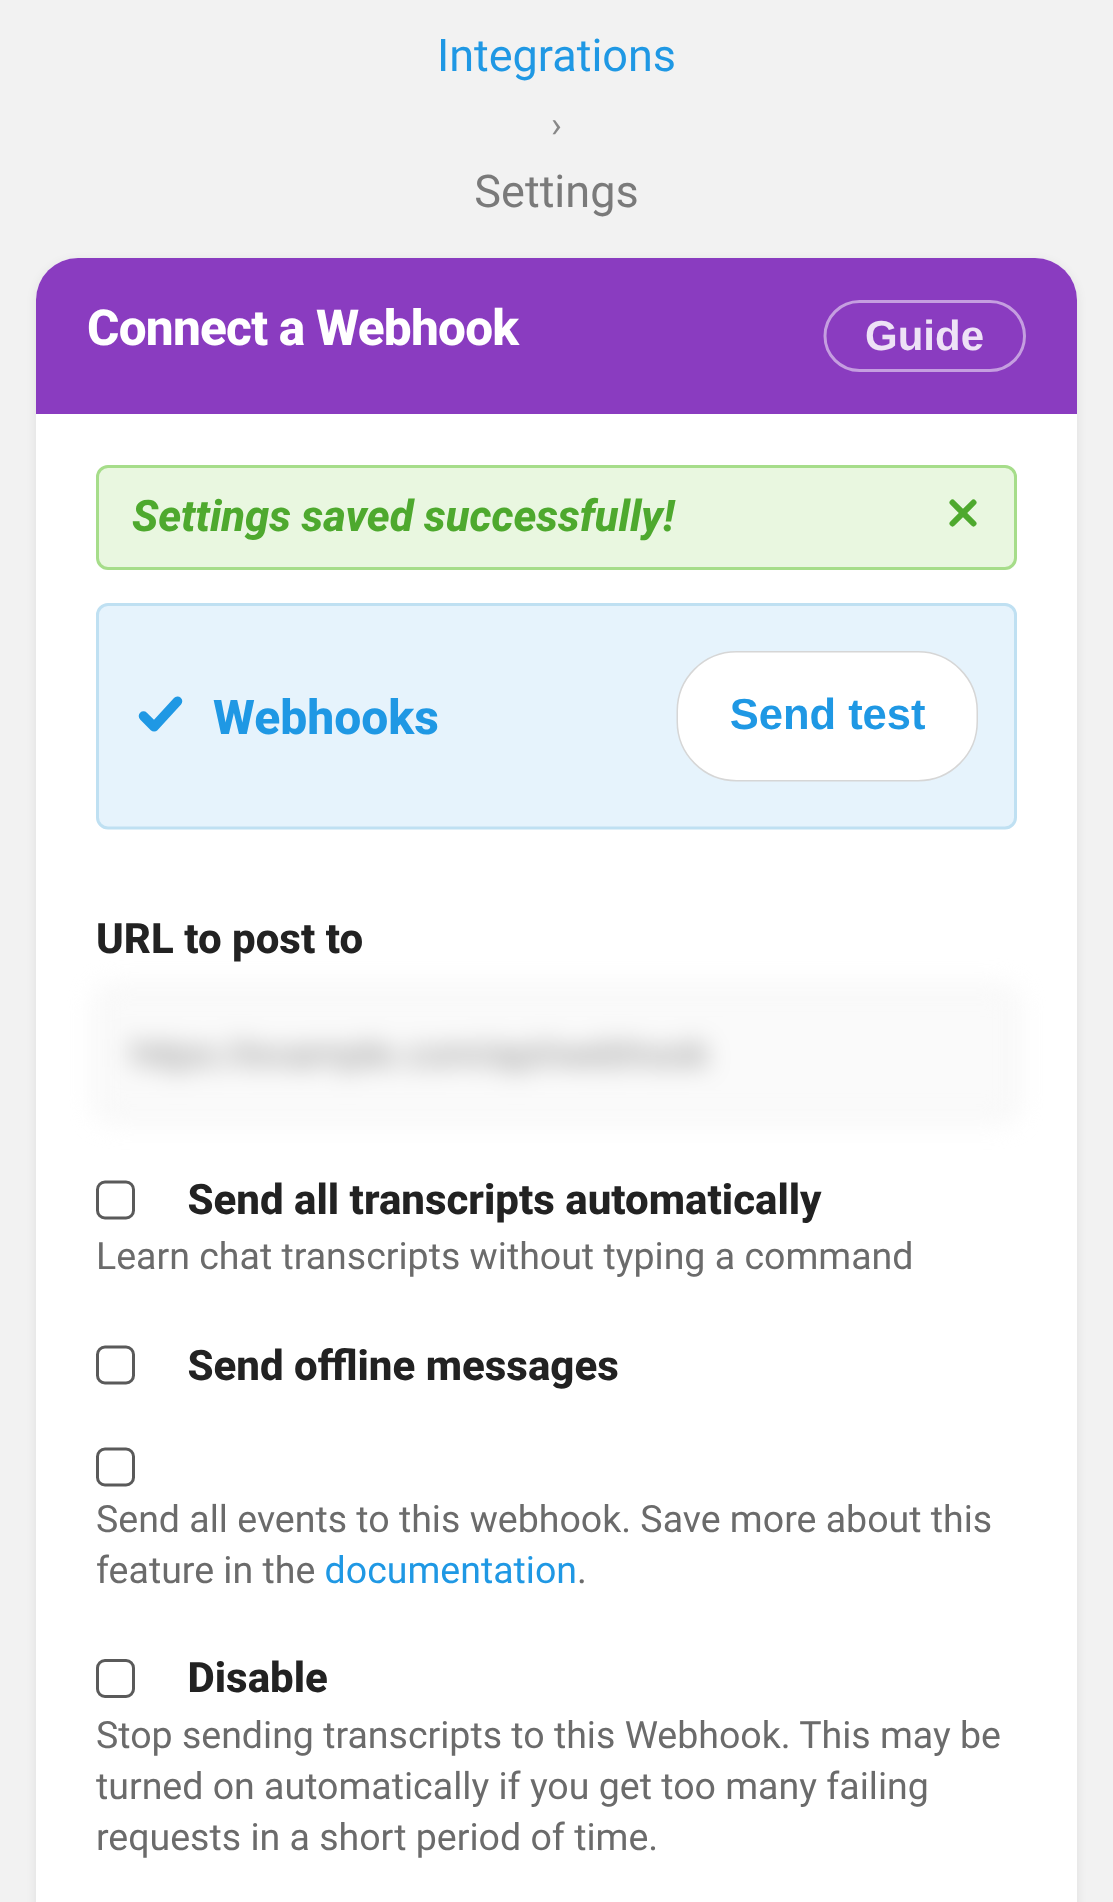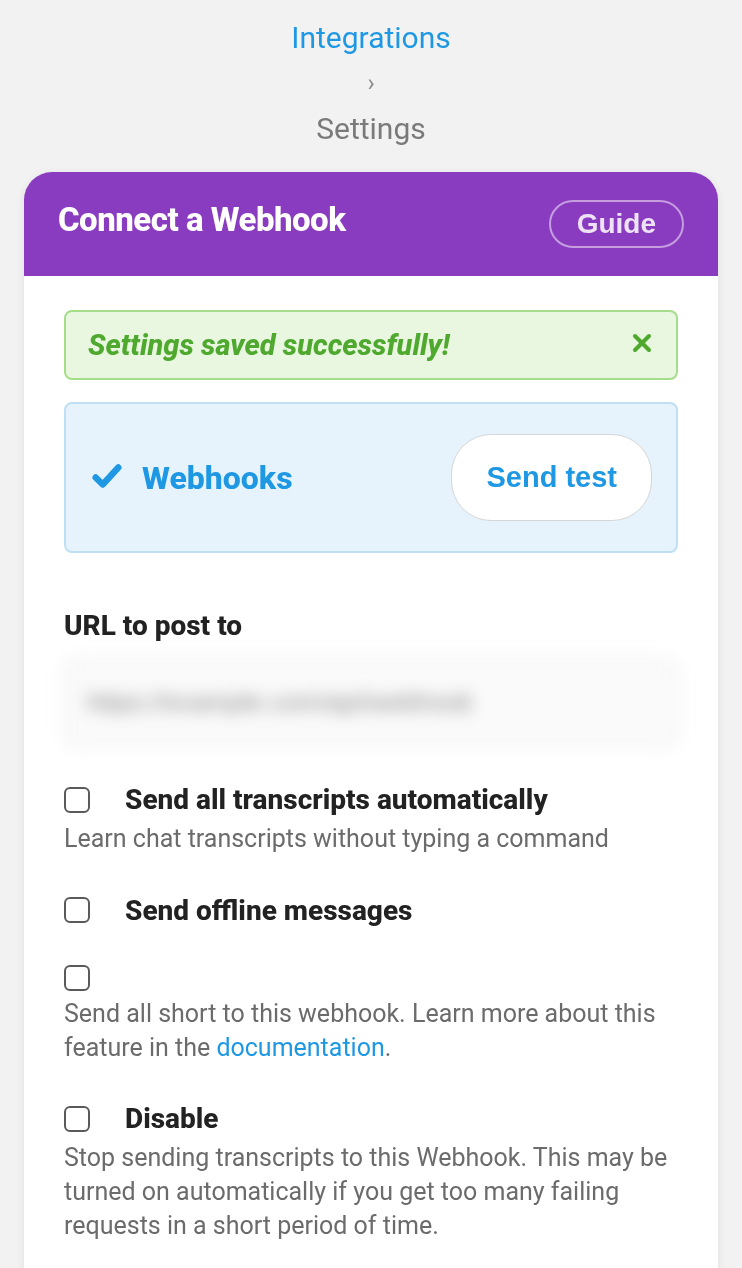--- a/index.html
+++ b/index.html
@@ -243,21 +243,21 @@
         <div class="checkbox"></div>
         <span class="option-label">Send offline messages</span>
       </div>
     </div>
 
     <div class="option">
       <div class="option-row">
         <div class="checkbox"></div>
       </div>
       <div class="option-desc">
-        <span>Send all short to this webhook. Learn more about this feature in the </span><a href="#">documentation</a><span>.</span>
+        <span>Send all events to this webhook. Save more about this feature in the </span><a href="#">documentation</a><span>.</span>
       </div>
     </div>
 
     <div class="option">
       <div class="option-row">
         <div class="checkbox"></div>
         <span class="option-label">Disable</span>
       </div>
       <div class="option-desc">Stop sending transcripts to this Webhook. This may be turned on automatically if you get too many failing requests in a short period of time.</div>
     </div>

